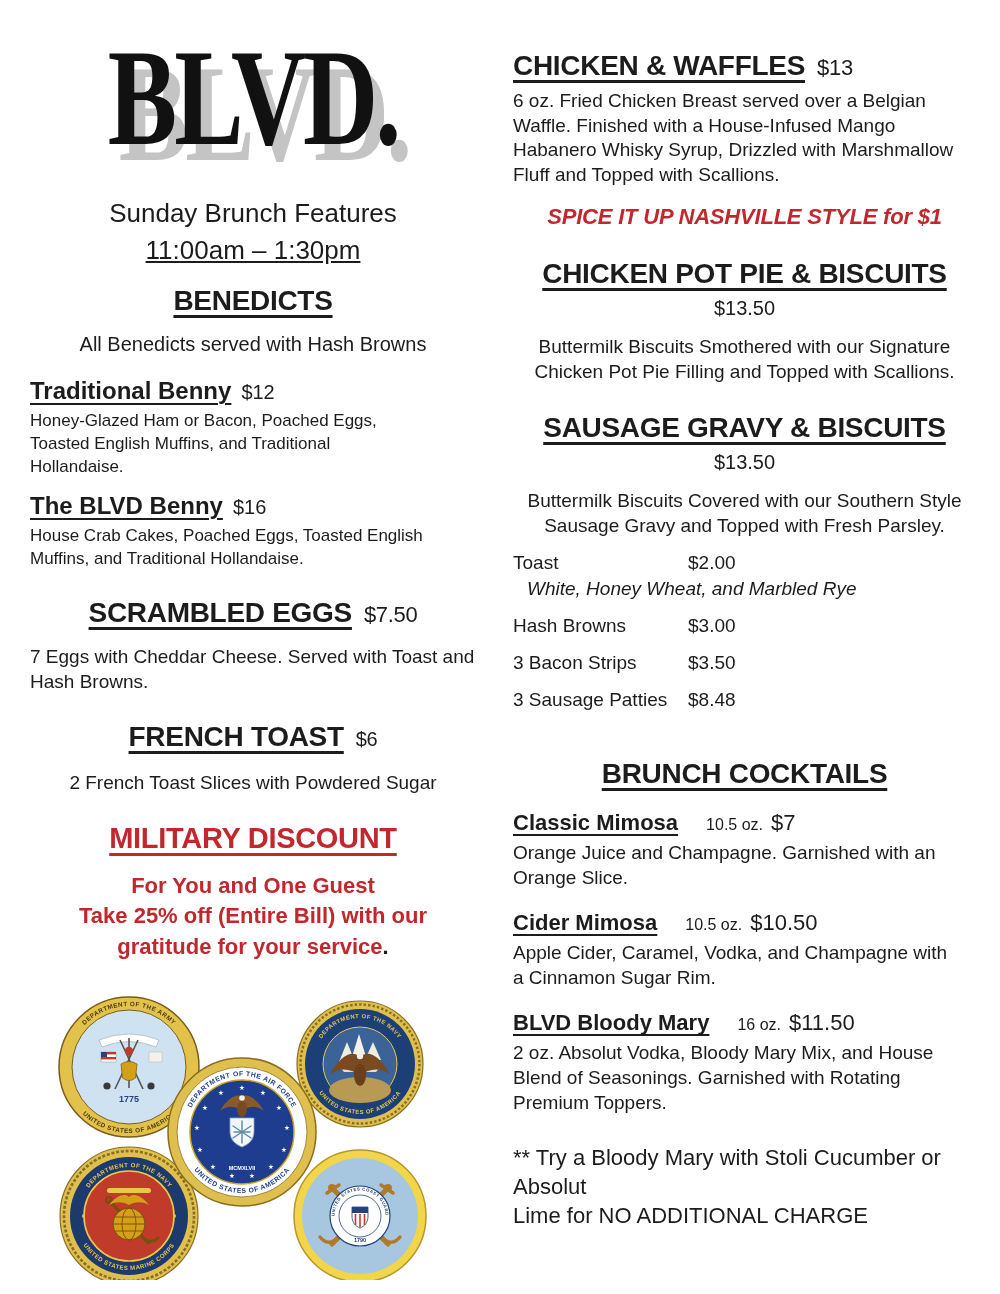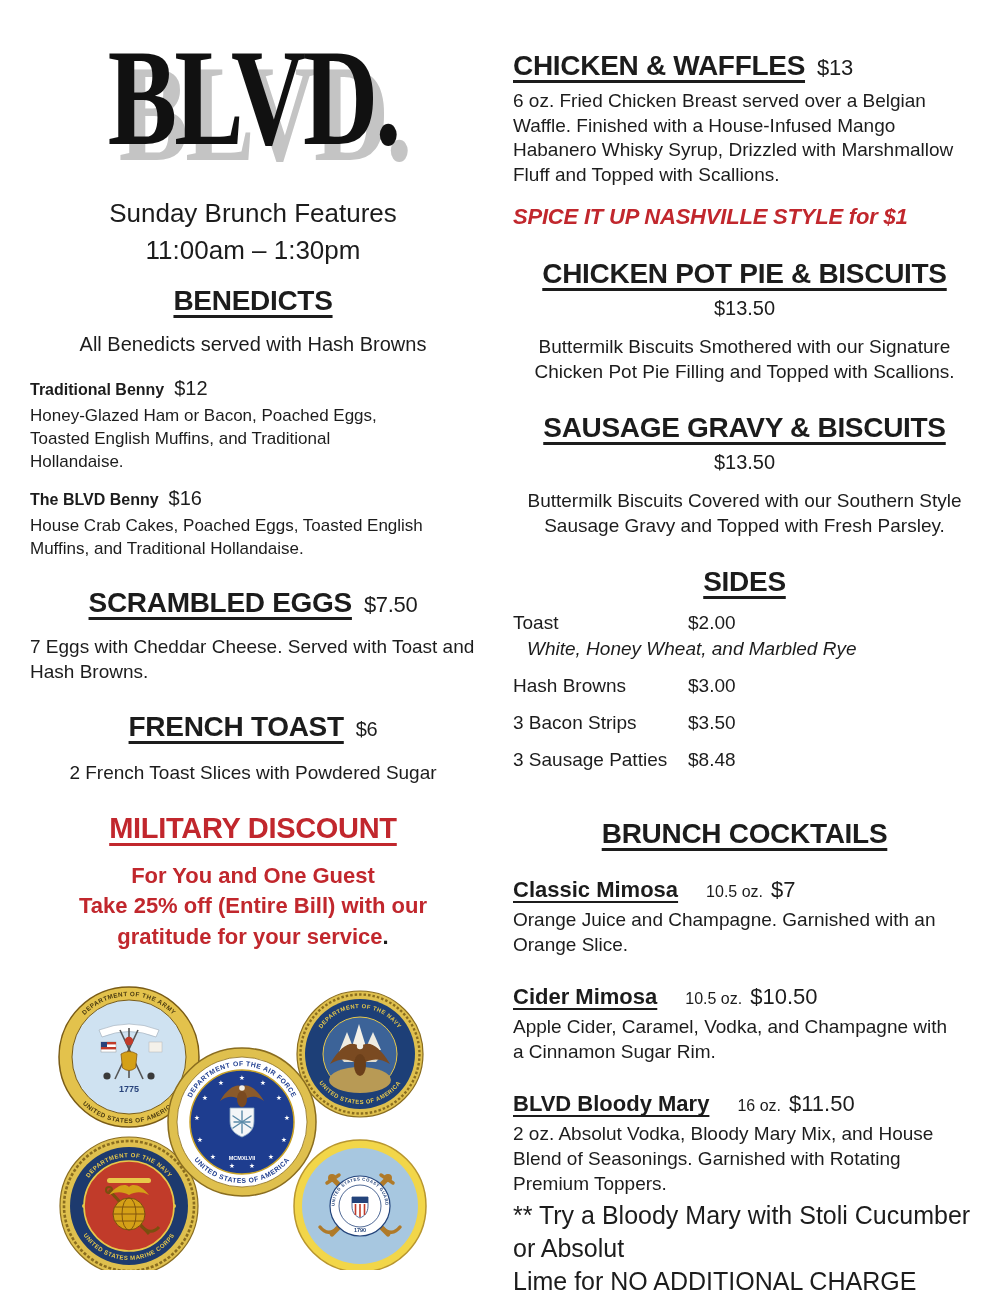--- a/index.html
+++ b/index.html
@@ -27,70 +27,70 @@
     font-weight: bold;
     font-size: 104px;
     line-height: 1.05;
     letter-spacing: -3px;
     color: #111;
     transform: scaleY(1.32);
     transform-origin: 50% 30%;
     text-shadow: 11px 12px 0 #c4c4c4;
   }
   .subtitle { font-size: 26px; line-height: 1.2; text-align: center; margin-top: 2px; }
-  .hours    { font-size: 26px; line-height: 1.2; text-align: center; margin-top: 6px; }
+  .hours    { font-size: 26px; line-height: 1.2; text-align: center; margin-top: 6px; text-decoration: underline; }
 
   
   .hu {
     font-weight: bold;
     text-decoration: underline;
     text-decoration-thickness: 2.5px;
     text-underline-offset: 5px;
   }
   .sec-head { font-size: 28px; letter-spacing: -0.3px; }
   .hprice { font-weight: normal; margin-left: 12px; }
   .hprice.sz22 { font-size: 22px; }
   .hprice.sz20 { font-size: 20px; }
 
   .note { font-size: 20px; margin-top: 16px; }
 
-  .item-name { font-size: 16px; font-weight: bold; text-decoration-thickness: 2px; text-underline-offset: 4px; }
+  .item-name { font-size: 24px; font-weight: bold; text-decoration: underline; text-decoration-thickness: 2px; text-underline-offset: 4px; }
   .item-price { font-size: 20px; margin-left: 10px; }
 
   .lines { white-space: pre-line; }
   .desc { font-size: 17px; line-height: 1.33; margin-top: 5px; }
   .desc19 { font-size: 19px; line-height: 1.29; margin-top: 7px; }
 
   .red { color: #c1272d; }
   .mil-head { font-size: 29px; margin-top: 26px; }
   .mil-lines { font-size: 22px; font-weight: bold; line-height: 1.38; margin-top: 16px; }
   .mil-period { color: #1c1c1c; }
 
   .seals { display: block; margin: 12px auto 0 auto; }
   .band { font-weight: bold; letter-spacing: 0.5px; }
 
   
-  .promo { font-size: 22px; font-weight: bold; font-style: italic; margin-top: 17px; letter-spacing: -0.2px; }
+  .promo { font-size: 22px; font-weight: bold; font-style: italic; margin-top: 17px; letter-spacing: -0.2px; text-align: center; }
   .mt28 { margin-top: 28px; }
   .price-line { font-size: 20px; margin-top: 7px; }
   .cdesc { font-size: 19px; line-height: 1.29; margin-top: 15px; }
 
   .sides-list { margin-top: 14px; }
   .side-row { font-size: 19px; margin-top: 15px; display: flex; align-items: center; }
   .side-row:first-child { margin-top: 0; }
   .side-label { width: 175px; }
   .side-note { font-size: 19px; font-style: italic; padding-left: 14px; margin-top: 4px; }
 
   .cocktails-head { margin-top: 47px; }
-  .cocktail { margin-top: 27px; }
+  .cocktail { margin-top: 20px; }
   .ck-name { font-size: 22px; font-weight: bold; text-decoration: underline; text-decoration-thickness: 2px; text-underline-offset: 4px; }
   .ck-size { font-size: 16px; margin-left: 28px; }
   .ck-price { font-size: 22px; margin-left: 8px; }
   .ck-desc { font-size: 19px; line-height: 1.32; margin-top: 4px; }
-  .footnote { font-size: 25px; line-height: 1.32; margin-top: 2px; }
+  .footnote { font-size: 22px; line-height: 1.32; margin-top: 27px; }
 </style>
 </head>
 <body>
 
 <div class="page">
 
   <div class="col left">
 
     <div class="logo-block">
       <div class="logo">BLVD.</div>
@@ -288,23 +288,20 @@
     <div class="cdesc center lines">Buttermilk Biscuits Smothered with our Signature
 Chicken Pot Pie Filling and Topped with Scallions.</div>
 
     <div class="sec-head center mt28">
       <span class="hu">SAUSAGE GRAVY &amp; BISCUITS</span>
     </div>
     <div class="price-line center">$13.50</div>
     <div class="cdesc center lines">Buttermilk Biscuits Covered with our Southern Style
 Sausage Gravy and Topped with Fresh Parsley.</div>
 
-    <div class="sec-head center mt28">
-      <span class="hu">SIDES</span>
-    </div>
     <div class="sides-list">
       <div class="side-row">
         <span class="side-label">Toast</span>
           <span class="side-price">$2.00</span>
       </div>
       <div class="side-note">White, Honey Wheat, and Marbled Rye</div>
       <div class="side-row">
         <span class="side-label">Hash Browns</span>
           <span class="side-price">$3.00</span>
       </div>

